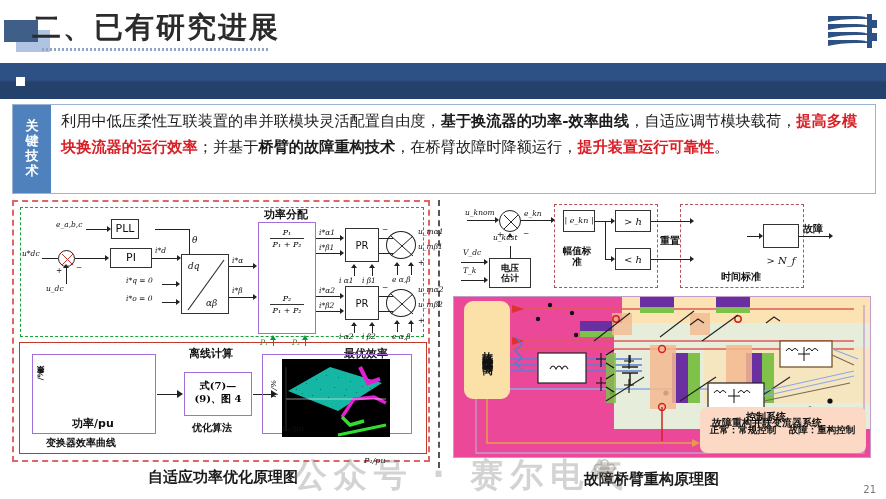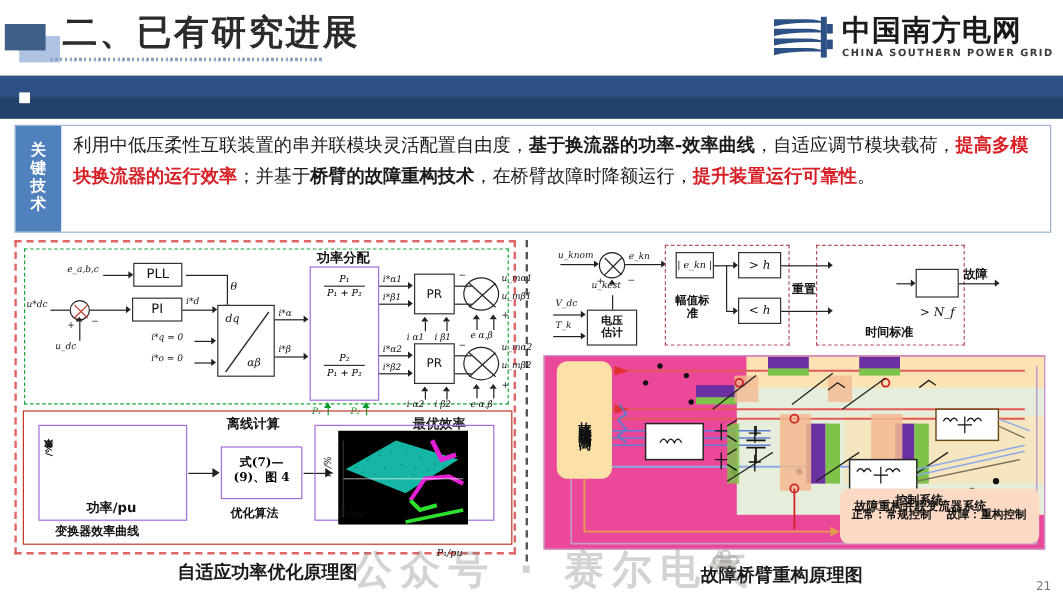--- a/index.html
+++ b/index.html
@@ -7,21 +7,21 @@
     width:886px;height:499px;
     background:#ffffff;
     font-family:"DejaVu Sans","Liberation Sans",sans-serif;
     overflow:hidden;position:relative;
   }
   
   #header{position:absolute;left:0;top:0;width:886px;height:62px;}
   #hdr-sq-back{position:absolute;left:16px;top:30px;width:34px;height:22px;background:#aec4e2;}
   #hdr-sq-front{position:absolute;left:4px;top:20px;width:34px;height:22px;background:#3f5f89;}
   #slide-title{
-    position:absolute;left:52px;top:8px;
+    position:absolute;left:32px;top:8px;
     font-size:29px;font-weight:bold;color:#2b2b2b;
     letter-spacing:2px;font-family:"DejaVu Sans","Liberation Sans",sans-serif;
     white-space:nowrap;
     text-align:right;
   }
   #title-underline{
     position:absolute;left:42px;top:48px;width:228px;height:3px;
     background:repeating-linear-gradient(to right,#8fa4c4 0 2px,transparent 2px 4px);
   }
   
@@ -120,24 +120,20 @@
       <svg width="52" height="40" viewBox="0 0 52 40">
         <path d="M2 5 H30 Q40 5 44 8 H30 Q14 8 2 11 Z" fill="#2e5185"></path>
         <path d="M2 13 H30 Q40 13 44 16 H30 Q14 16 2 19 Z" fill="#2e5185"></path>
         <path d="M2 21 H30 Q40 21 44 24 H30 Q14 24 2 27 Z" fill="#2e5185"></path>
         <path d="M2 29 H30 Q40 29 44 32 H30 Q14 32 2 35 Z" fill="#2e5185"></path>
         <rect x="41" y="3" width="5" height="34" fill="#2e5185"></rect>
         <rect x="46" y="9" width="5" height="8" fill="#2e5185"></rect>
         <rect x="46" y="22" width="5" height="8" fill="#2e5185"></rect>
       </svg>
     </div>
-    <div id="logo-text-wrap">
-      <div id="logo-cn">中国南方电网</div>
-      <div id="logo-en">CHINA SOUTHERN POWER GRID</div>
-    </div>
   </div>
 </div>
 
 <div id="section-bar">
   <div id="section-bullet"></div>
 </div>
 
 <div id="keybox">
   <div id="keytag">
     <span>关</span>
@@ -150,21 +146,21 @@
 
 <div id="mid-divider"></div>
 
 <div id="panel-left">
 
   <div class="greenbox" style="left:6px;top:5px;width:404px;height:130px;"></div>
 
   <div class="dlabel" style="left:42px;top:18px;">e_a,b,c</div>
   <div class="hline" style="left:72px;top:27px;width:23px;"></div>
   <div class="arrowR" style="left:93px;top:24px;"></div>
-  <div class="dbox" style="left:97px;top:17px;width:41px;height:20px;font-size:11px;">PLL</div>
+  <div class="dbox" style="left:97px;top:17px;width:28px;height:20px;font-size:11px;">PLL</div>
   <div class="hline" style="left:141px;top:27px;width:34px;"></div>
   <div class="vline" style="left:175px;top:27px;height:25px;"></div>
   <div class="arrowU" style="left:172px;top:52px;transform:rotate(180deg);"></div>
   <div class="dlabel" style="left:178px;top:33px;font-size:9px;">θ</div>
 
   <div class="dlabel" style="left:8px;top:47px;">u*dc</div>
   <div class="hline" style="left:28px;top:56px;width:16px;"></div>
   <div class="circ" style="left:44px;top:48px;width:17px;height:17px;">
     <svg width="17" height="17" style="display:block">
         <line x1="3" y1="3" x2="14" y2="14" stroke="#c0392b" stroke-width="1"></line>

